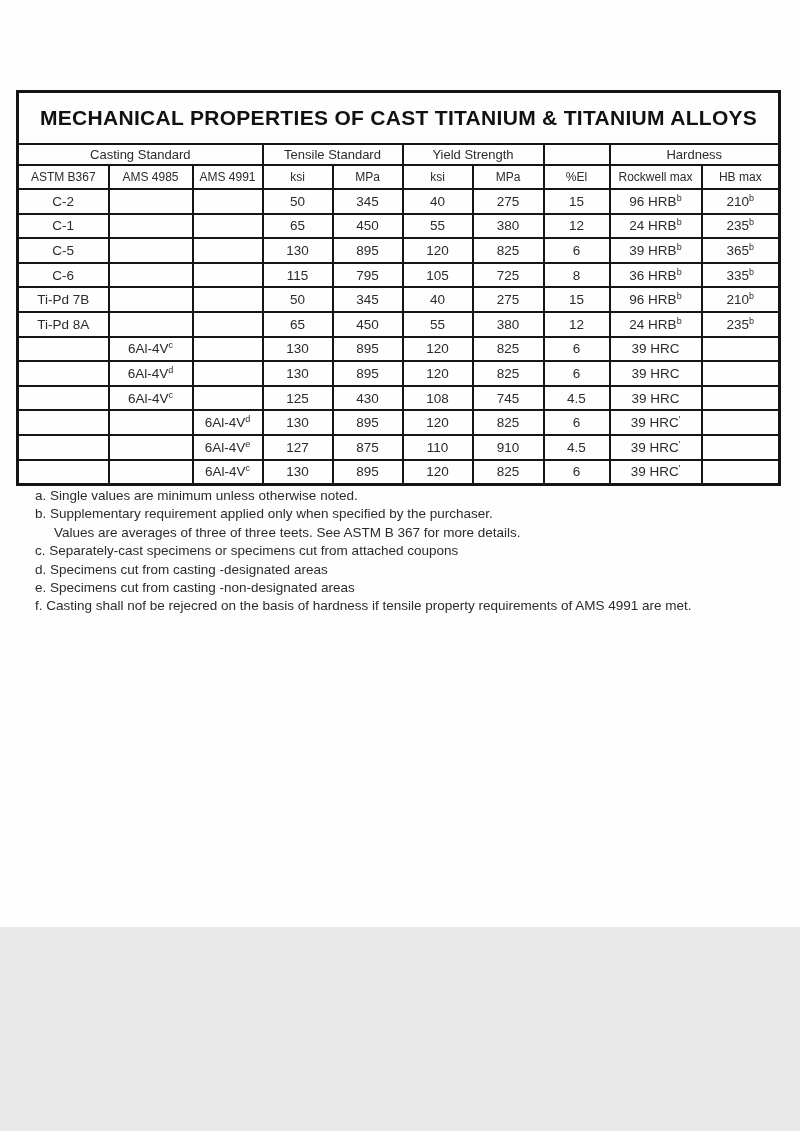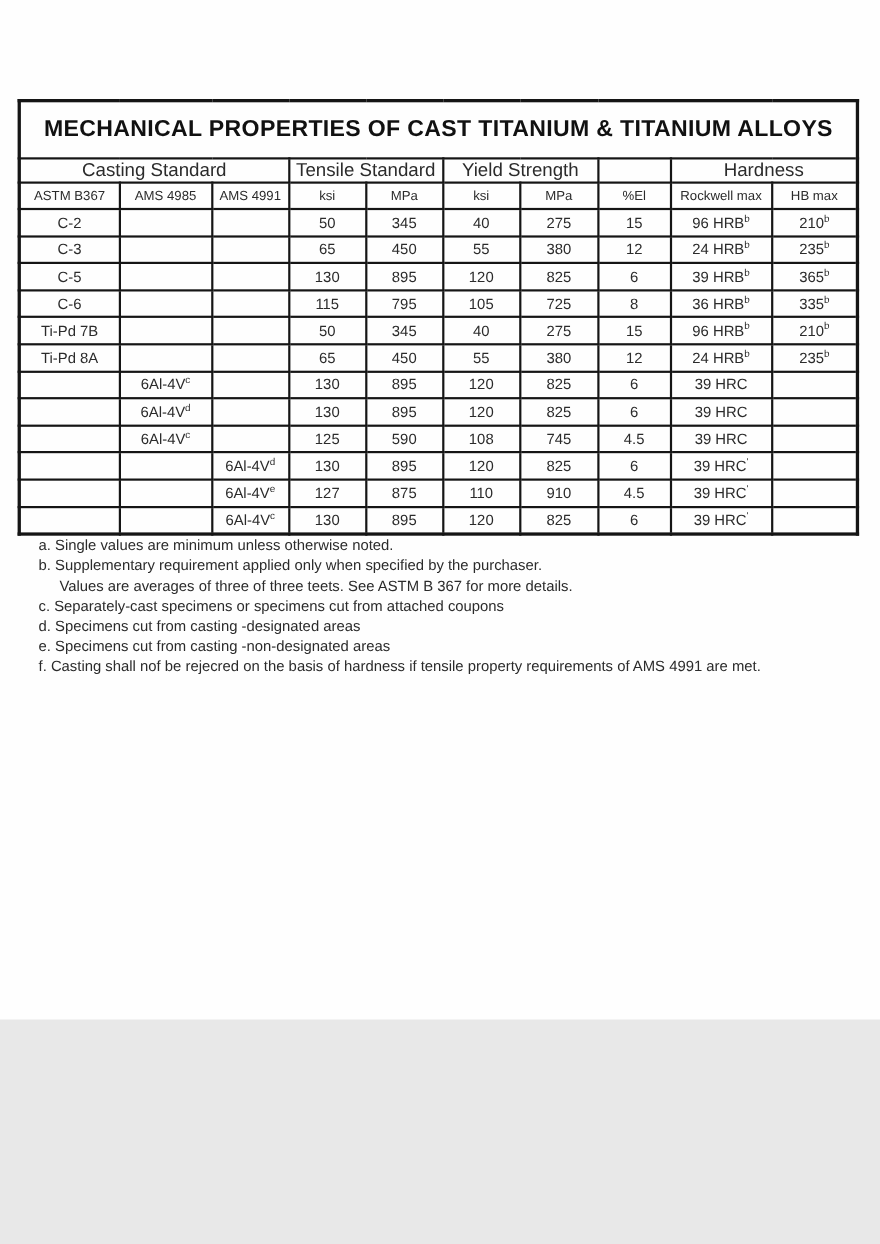--- a/index.html
+++ b/index.html
@@ -37,21 +37,21 @@
   }
   tr.title-row td {
     height: 50px;
     font-size: 21px;
     font-weight: bold;
     letter-spacing: 0.3px;
     color: #111;
   }
   tr.group-row td {
     height: 19px;
-    font-size: 17px;
+    font-size: 13px;
   }
   tr.colhead-row td {
     height: 22px;
     font-size: 12px;
   }
   tr.data-row td {
     height: 22.6px;
   }
   sup {
     font-size: 9px;
@@ -119,21 +119,21 @@
         <td></td>
         <td>50</td>
         <td>345</td>
         <td>40</td>
         <td>275</td>
         <td>15</td>
         <td>96 HRB<sup>b</sup></td>
         <td>210<sup>b</sup></td>
       </tr>
       <tr class="data-row">
-        <td>C-3</td>
+        <td>C-1</td>
         <td></td>
         <td></td>
         <td>65</td>
         <td>450</td>
         <td>55</td>
         <td>380</td>
         <td>12</td>
         <td>24 HRB<sup>b</sup></td>
         <td>235<sup>b</sup></td>
       </tr>
@@ -207,21 +207,21 @@
         <td>825</td>
         <td>6</td>
         <td>39 HRC</td>
         <td></td>
       </tr>
       <tr class="data-row">
         <td></td>
         <td>6Al-4V<sup>c</sup></td>
         <td></td>
         <td>125</td>
-        <td>590</td>
+        <td>430</td>
         <td>108</td>
         <td>745</td>
         <td>4.5</td>
         <td>39 HRC</td>
         <td></td>
       </tr>
       <tr class="data-row">
         <td></td>
         <td></td>
         <td>6Al-4V<sup>d</sup></td>

